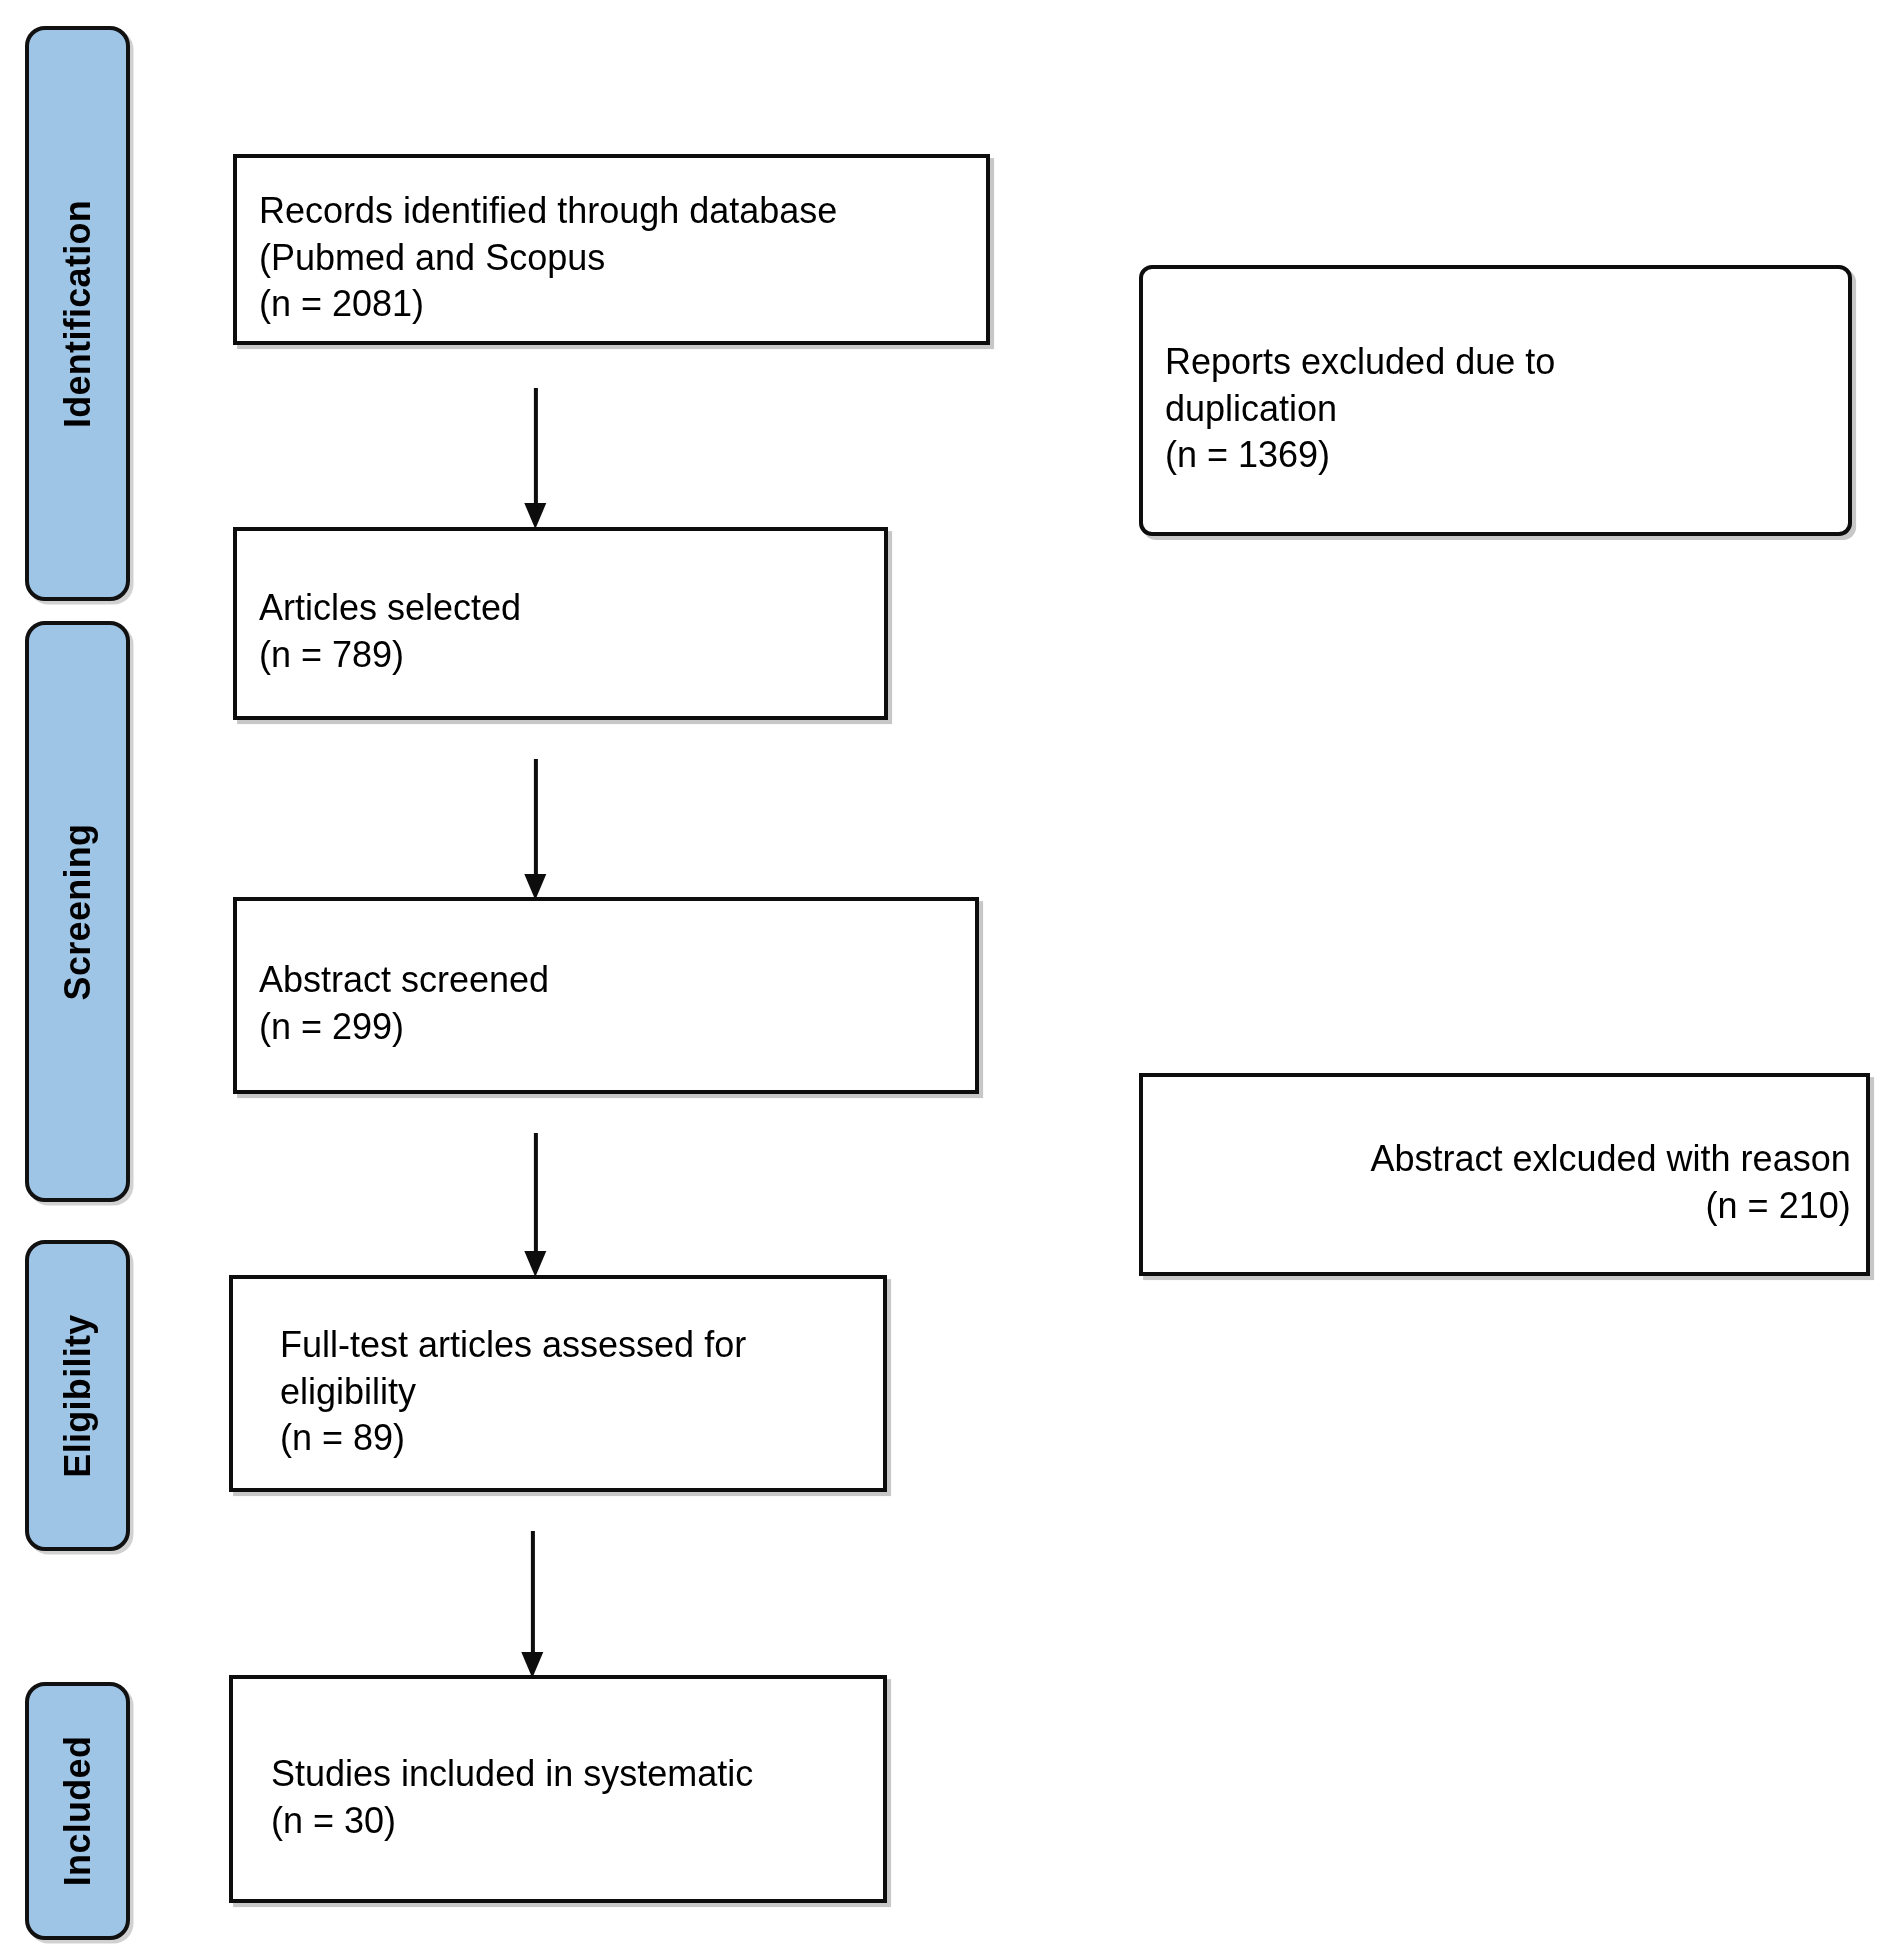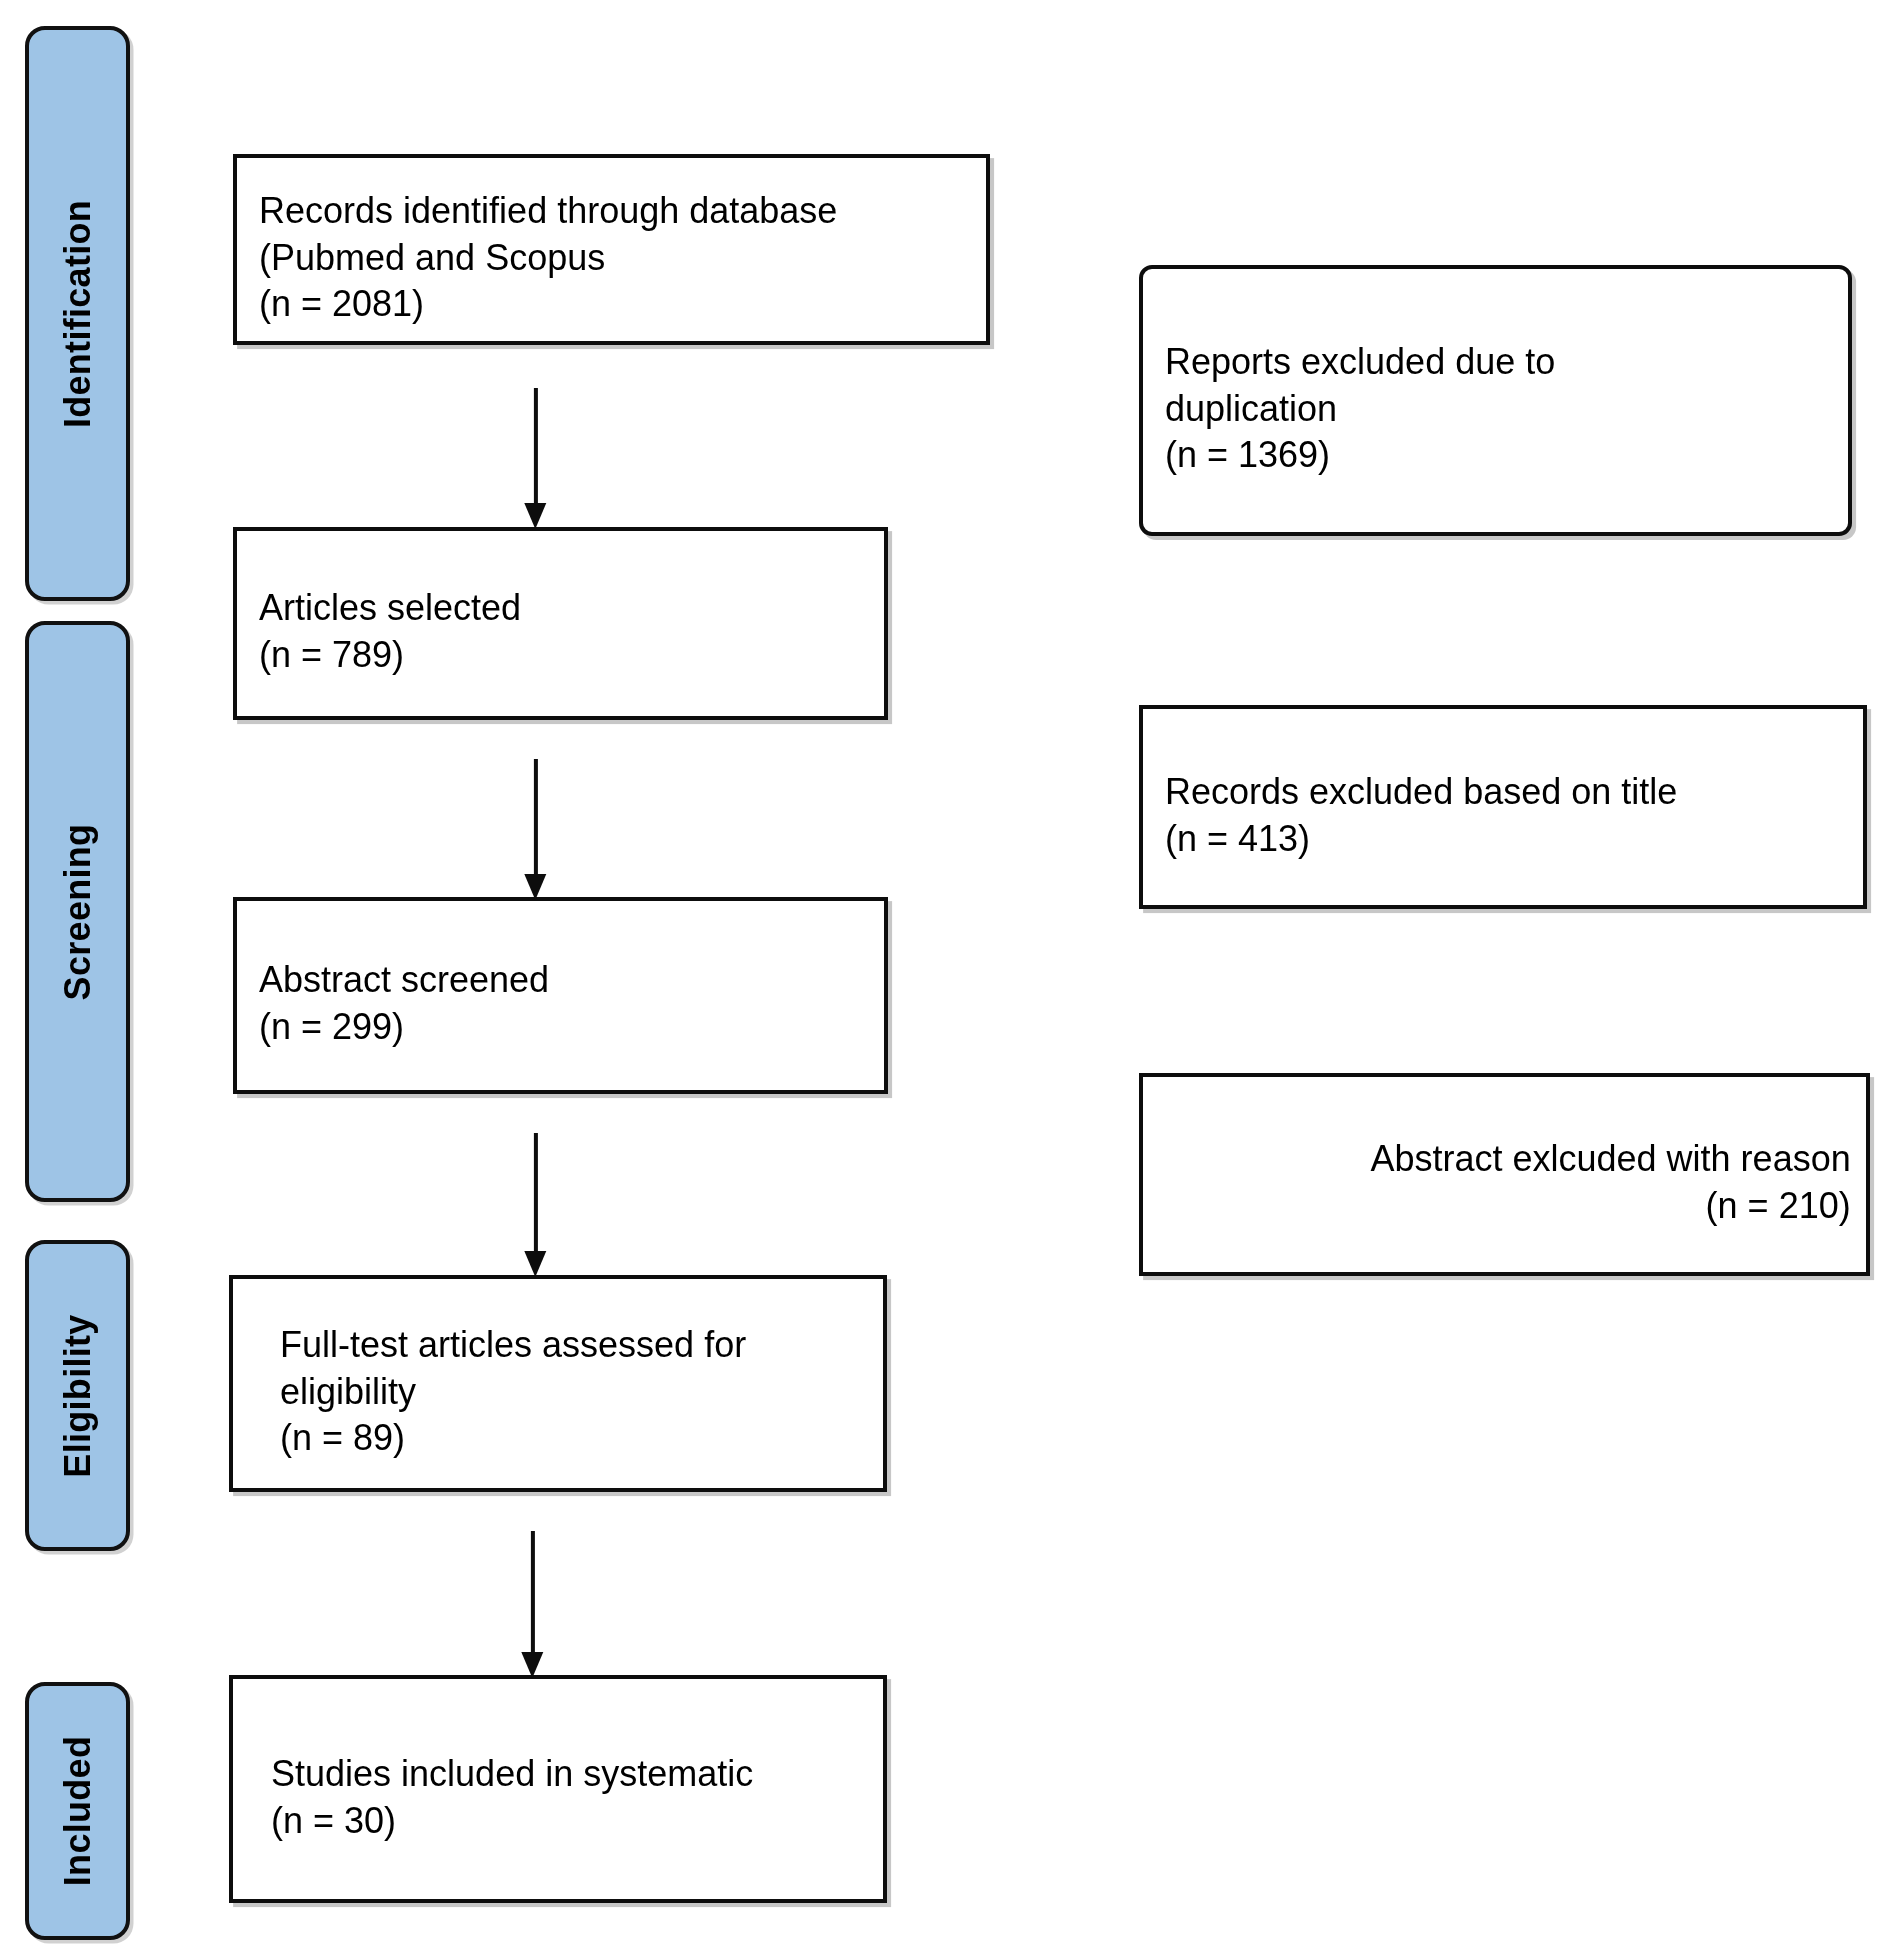--- a/index.html
+++ b/index.html
@@ -111,21 +111,21 @@
     <div class="flow-text">Records identified through database
 (Pubmed and Scopus
 (n  = 2081)</div>
   </div>
 
   <div class="flow-box" style="left:233px; top:527px; width:655px; height:193px;">
     <div class="flow-text">Articles selected
 (n  = 789)</div>
   </div>
 
-  <div class="flow-box" style="left:233px; top:897px; width:655px; height:197px;">
+  <div class="flow-box" style="left:233px; top:897px; width:746px; height:197px;">
     <div class="flow-text">Abstract screened
 (n = 299)</div>
   </div>
 
   <div class="flow-box" style="left:229px; top:1275px; width:658px; height:217px;padding-left:25px;">
     <div class="flow-text">Full-test articles assessed for
 eligibility
 (n = 89)</div>
   </div>
 
@@ -133,24 +133,20 @@
     <div class="flow-text">Studies included in systematic
 (n = 30)</div>
   </div>
 
   <div class="flow-box" style="left:1139px; top:265px; width:713px; height:271px;border-radius:13px;">
     <div class="flow-text">Reports excluded due to
 duplication
 (n  = 1369)</div>
   </div>
 
-  <div class="flow-box" style="left:1139px; top:705px; width:728px; height:204px;">
-    <div class="flow-text">Records excluded based on title
-(n = 413)</div>
-  </div>
 
   <div class="flow-box" style="left:1139px; top:1073px; width:731px; height:203px;text-align:right;">
     <div class="flow-text">Abstract exlcuded with reason
 (n  = 210)</div>
   </div>
 
   <div class="arrow" style="left:536px; top:388px; height:141px;">
     <div class="shaft" style="height:115px;"></div>
     <div class="head"></div>
   </div>

